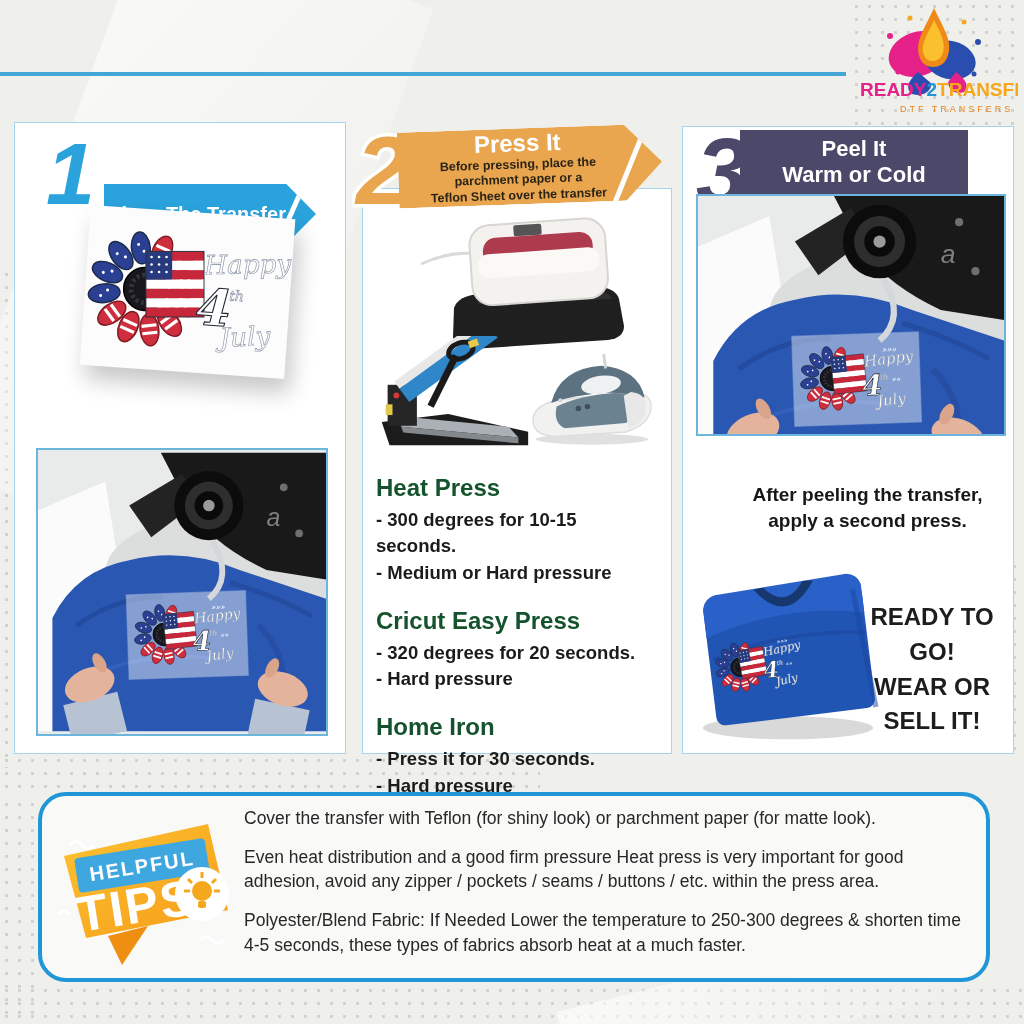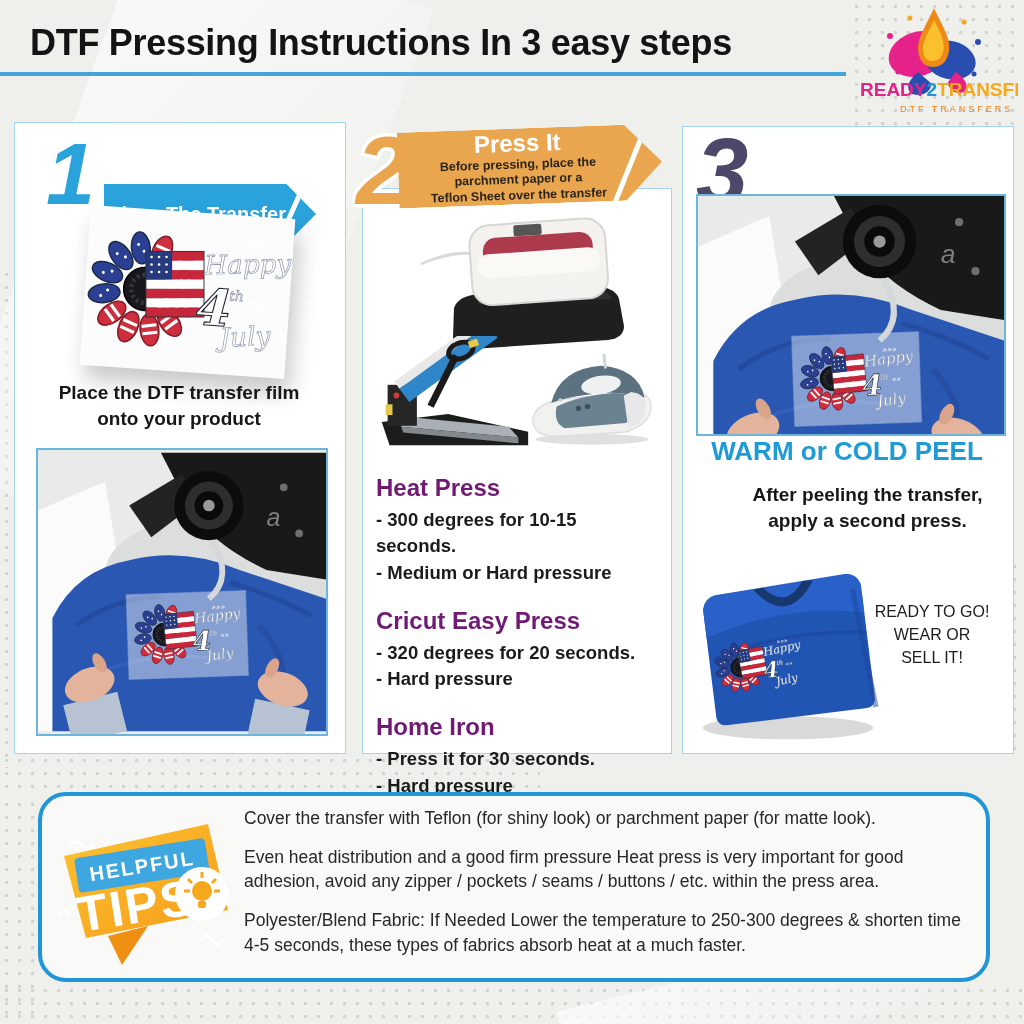--- a/index.html
+++ b/index.html
@@ -15,25 +15,25 @@
   
   .panel{background:#ffffff;border:1.5px solid #a6d4ec;}
   .photo-frame{border:2px solid #6cb5dc;background:#e9eaea;overflow:hidden;}
   
   .band{display:flex;flex-direction:column;justify-content:center;align-items:center;
         clip-path:polygon(0 0,86% 0,100% 50%,86% 100%,0 100%);}
   .band .slash{position:absolute;right:11%;top:-8%;width:5px;height:120%;background:#fff;transform:rotate(24deg);}
   .band-label{color:#fff;font-weight:bold;}
   
   .caption{font-weight:bold;color:#171717;font-size:19px;line-height:1.35;text-align:center;}
-  .method-name{color:#701a75;font-weight:bold;font-size:24px;margin:0 0 5px 0;}
+  .method-name{color:#14532d;font-weight:bold;font-size:24px;margin:0 0 5px 0;}
   .method-line{color:#1b1b1b;font-weight:bold;font-size:18.5px;line-height:1.42;}
   .method-block{margin-bottom:21px;}
   .peel-headline{color:#1e9ad6;font-weight:bold;font-size:26px;text-align:center;}
-  .ready-text{color:#1d1d1d;font-weight:normal;font-size:16px;line-height:1.45;text-align:center;}
+  .ready-text{color:#1d1d1d;font-weight:bold;font-size:24px;line-height:1.45;text-align:center;}
   
   .tips-box{background:#f9f9f7;border:4px solid #2096d6;border-radius:28px;}
   .tips-paragraphs p{margin:0 0 15px 0;font-size:17.5px;line-height:1.38;color:#272727;font-weight:500;}
 </style>
 </head>
 <body>
 
 <div id="page">
 
   <svg style="position:absolute;width:0;height:0" aria-hidden="true">
@@ -179,21 +179,20 @@
 
   <div class="abs dots" style="left:850px;top:0;width:174px;height:150px;"></div>
   <div class="abs dots" style="left:0;top:268px;width:16px;height:500px;"></div>
   <div class="abs dots" style="left:0;top:754px;width:540px;height:42px;"></div>
   <div class="abs dots" style="left:0;top:798px;width:34px;height:226px;"></div>
   <div class="abs dots" style="left:0;top:984px;width:1024px;height:40px;"></div>
   <div class="abs dots" style="left:1008px;top:560px;width:16px;height:200px;"></div>
   <div class="abs streak" style="left:40px;top:-60px;width:300px;height:600px;transform:rotate(20deg);"></div>
   <div class="abs streak" style="left:560px;top:960px;width:420px;height:80px;transform:rotate(-14deg);"></div>
 
-  <div class="abs title">DTF Pressing Instructions In 3 easy steps</div>
   <div class="abs title-underline"></div>
 
   <div class="abs" style="left:852px;top:2px;width:166px;height:118px;">
     <svg width="166" height="118" viewBox="0 0 166 118">
       <g>
         <ellipse cx="66" cy="52" rx="30" ry="22" fill="#e6218a" transform="rotate(-18 66 52)"></ellipse>
         <ellipse cx="98" cy="58" rx="26" ry="19" fill="#2a4db0" transform="rotate(14 98 58)"></ellipse>
         <path d="M66,70 Q50,84 60,92 Q76,96 80,82 Z" fill="#2a4db0"></path>
         <path d="M104,70 Q120,82 112,90 Q98,94 96,80 Z" fill="#e6218a"></path>
         <circle cx="38" cy="34" r="3" fill="#e6218a"></circle>
@@ -221,22 +220,20 @@
     <div class="slash"></div>
     <div class="band-label" style="font-size:20px;padding-right:26px;">Place The Transfer</div>
   </div>
 
   <div class="abs" style="left:85px;top:212px;width:205px;height:160px;background:#fcfcfc;transform:rotate(4deg);box-shadow:6px 14px 22px rgba(0,0,0,.22);">
     <svg width="205" height="160" viewBox="0 5 210 148">
         <use href="#flower" transform="translate(2,4) scale(0.96)"></use>
       </svg>
   </div>
 
-  <div class="abs caption preline" style="left:24px;top:380px;width:310px;">Place the DTF transfer film
-onto your product</div>
 
   <div class="abs photo-frame" style="left:36px;top:448px;width:288px;height:284px;">
     <svg width="288" height="284" viewBox="0 0 300 290">
         <use href="#press-scene"></use>
       </svg>
   </div>
 
   <div class="abs panel" style="left:362px;top:188px;width:308px;height:564px;"></div>
 
   <svg class="abs" style="left:352px;top:118px;" width="104" height="104">
@@ -307,28 +304,31 @@
       <div class="method-line">- Press it for 30 seconds.</div>
       <div class="method-line">- Hard pressure</div>
     </div>
   </div>
 
   <div class="abs panel" style="left:682px;top:126px;width:330px;height:626px;"></div>
 
   <svg class="abs" style="left:692px;top:120px;" width="104" height="104">
     <text x="4" y="84" font-size="94" font-weight="bold" font-style="italic" fill="#4b4869" stroke="#ffffff" stroke-width="7" paint-order="stroke" font-family="Liberation Sans, sans-serif">3</text>
   </svg>
+  <div class="abs" style="left:740px;top:130px;width:228px;height:64px;background:#4b4869;display:flex;align-items:center;justify-content:center;">
+    <div class="band-label preline" style="font-size:22px;text-align:center;line-height:1.2;">Peel It
+Warm or Cold</div>
+  </div>
 
   <div class="abs photo-frame" style="left:696px;top:194px;width:306px;height:238px;">
     <svg width="306" height="238" viewBox="0 10 300 234" preserveAspectRatio="xMidYMid slice">
         <use href="#press-scene"></use>
       </svg>
   </div>
 
-  <div class="abs peel-headline" style="left:686px;top:436px;width:322px;">WARM or COLD PEEL</div>
   <div class="abs caption preline" style="left:710px;top:482px;width:315px;">After peeling the transfer,
 apply a second press.</div>
 
   <svg class="abs" style="left:686px;top:542px;" width="204" height="204" viewBox="0 0 230 225">
     <ellipse cx="115" cy="207" rx="96" ry="13" fill="rgba(0,0,0,.15)"></ellipse>
     <g transform="rotate(-7 115 115)">
       <rect x="25" y="55" width="180" height="140" rx="10" fill="#2155b4"></rect>
       <path d="M25,95 L25,62 Q28,50 40,48 L190,42 Q202,44 205,55 L205,88 Q120,66 25,95 Z" fill="#2a61c9"></path>
       <path d="M84,47 Q117,94 152,45 L140,44 Q118,74 95,46 Z" fill="#16386f"></path>
       <path d="M30,120 Q110,96 204,110" stroke="#1c479e" stroke-width="4" fill="none" opacity=".7"></path>

